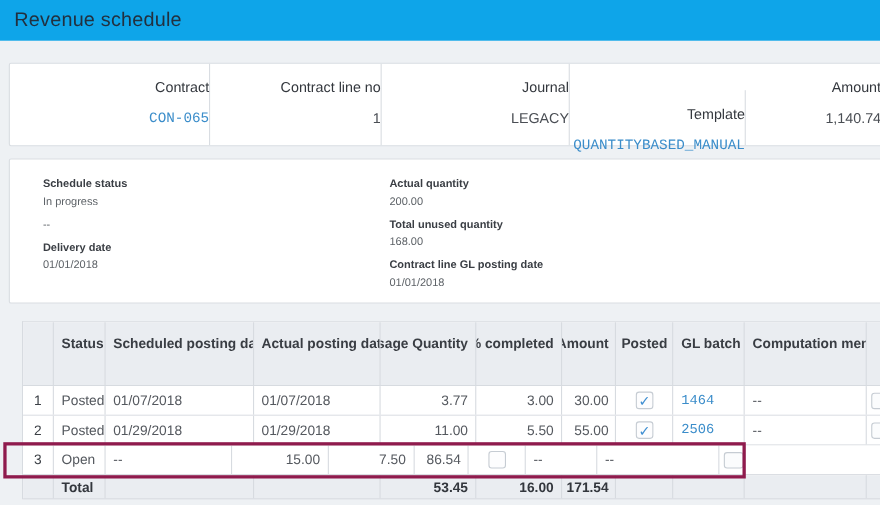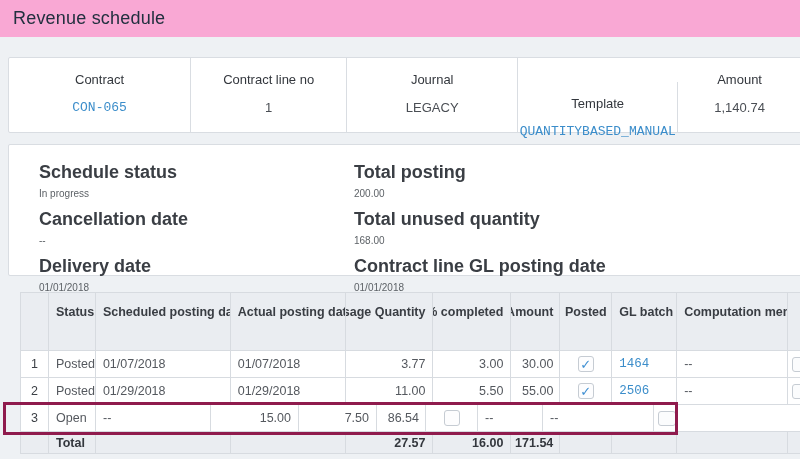--- a/index.html
+++ b/index.html
@@ -16,21 +16,21 @@
   *{box-sizing:border-box;margin:0;padding:0;}
   html,body{width:800px;height:459px;overflow:hidden;}
   body{
     background:var(--page-bg);
     font-family:"Liberation Sans","DejaVu Sans",sans-serif;
     color:var(--text-dark);
     position:relative;
   }
   
   .titlebar{
-    background:#f9a8d4;
+    background:#0ea5e9;
     height:37px;
     width:100%;
     padding:8px 16px 0 13px;
   }
   .titlebar h1{
     font-size:18px;
     font-weight:normal;
     color:#22303f;
     letter-spacing:.2px;
   }
@@ -42,21 +42,21 @@
     margin-left:8px;
     margin-right:-2px;
   }
   .summary{
     margin-top:20px;
     height:76px;
     display:flex;
   }
   .sum-cell{
     padding-top:14px;
-    text-align:center;
+    text-align:right;
     border-right:1px solid var(--card-border);
   }
   .sum-cell:last-child{border-right:none;}
   .sum-cell:nth-child(1){width:23%;}
   .sum-cell:nth-child(2){width:19.7%;}
   .sum-cell:nth-child(3){width:21.6%;}
   .sum-cell:nth-child(4){width:20.2%;margin-top:24px;}
   .sum-cell:nth-child(5){width:15.5%;border-right:none;}
   .sum-label{font-size:13px;color:#33373d;margin-bottom:13px;}
   .sum-value{font-size:13px;color:#4a4e54;white-space:nowrap;}
@@ -65,21 +65,21 @@
   .details{
     margin-top:11px;
     height:132px;
     display:flex;
     padding:17px 0 0 30px;
   }
   .det-col{display:flex;flex-direction:column;}
   .det-left{width:315px;}
   .det-right{flex:1;}
   .det-group{margin-bottom:10px;}
-  .det-label{font-size:18px;font-weight:bold;color:#3a3e44;margin-bottom:5px;}
+  .det-label{font-size:10px;font-weight:bold;color:#3a3e44;margin-bottom:5px;}
   .det-value{font-size:10px;color:var(--text-grey);}
   
   .table-wrap{
     position:absolute;
     left:20px;
     top:292px;
     width:792px;
     border-top:1px solid var(--grid-border);
     border-left:1px solid var(--grid-border);
     background:#fff;
@@ -191,31 +191,30 @@
   </div>
 </div>
 
 <div class="card details">
   <div class="det-col det-left">
     <div class="det-group">
       <div class="det-label">Schedule status</div>
       <div class="det-value">In progress</div>
     </div>
     <div class="det-group">
-      <div class="det-label">Cancellation date</div>
       <div class="det-value">--</div>
     </div>
     <div class="det-group">
       <div class="det-label">Delivery date</div>
       <div class="det-value">01/01/2018</div>
     </div>
   </div>
   <div class="det-col det-right">
     <div class="det-group">
-      <div class="det-label">Total posting</div>
+      <div class="det-label">Actual quantity</div>
       <div class="det-value">200.00</div>
     </div>
     <div class="det-group">
       <div class="det-label">Total unused quantity</div>
       <div class="det-value">168.00</div>
     </div>
     <div class="det-group">
       <div class="det-label">Contract line GL posting date</div>
       <div class="det-value">01/01/2018</div>
     </div>
@@ -296,21 +295,21 @@
     <div class="cell c-extra">
         <span class="mini-btn"></span>
       </div>
   </div>
 
   <div class="trow total">
     <div class="cell c-num"></div>
     <div class="cell c-status">Total</div>
     <div class="cell c-sched"></div>
     <div class="cell c-actual"></div>
-    <div class="cell c-usage">27.57</div>
+    <div class="cell c-usage">53.45</div>
     <div class="cell c-pct">16.00</div>
     <div class="cell c-amount">171.54</div>
     <div class="cell c-posted"></div>
     <div class="cell c-glb"></div>
     <div class="cell c-memo"></div>
     <div class="cell c-extra"></div>
   </div>
 
   <div class="row-highlight"></div>
 </div>

